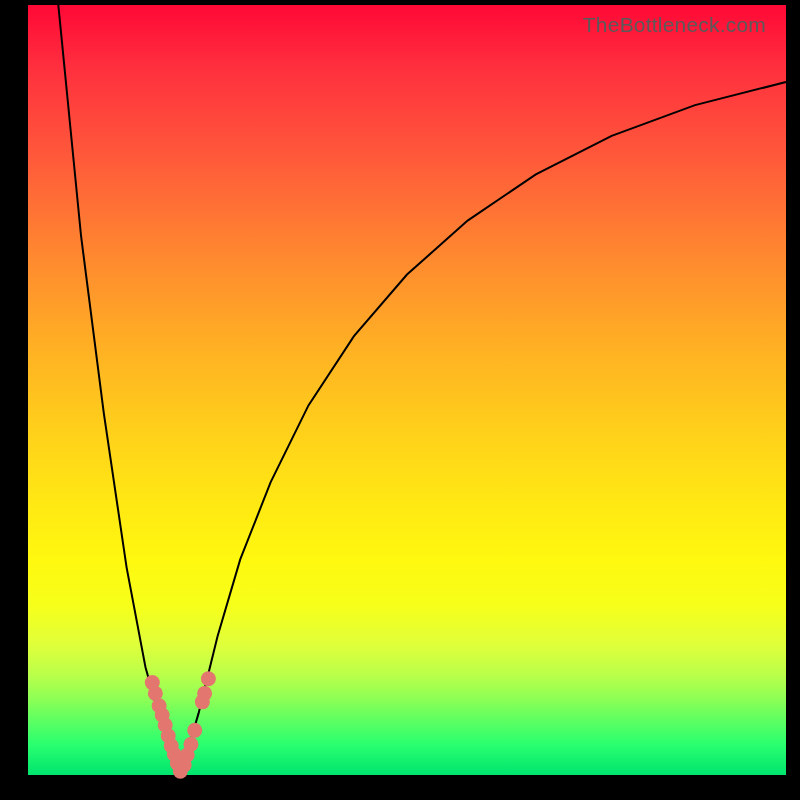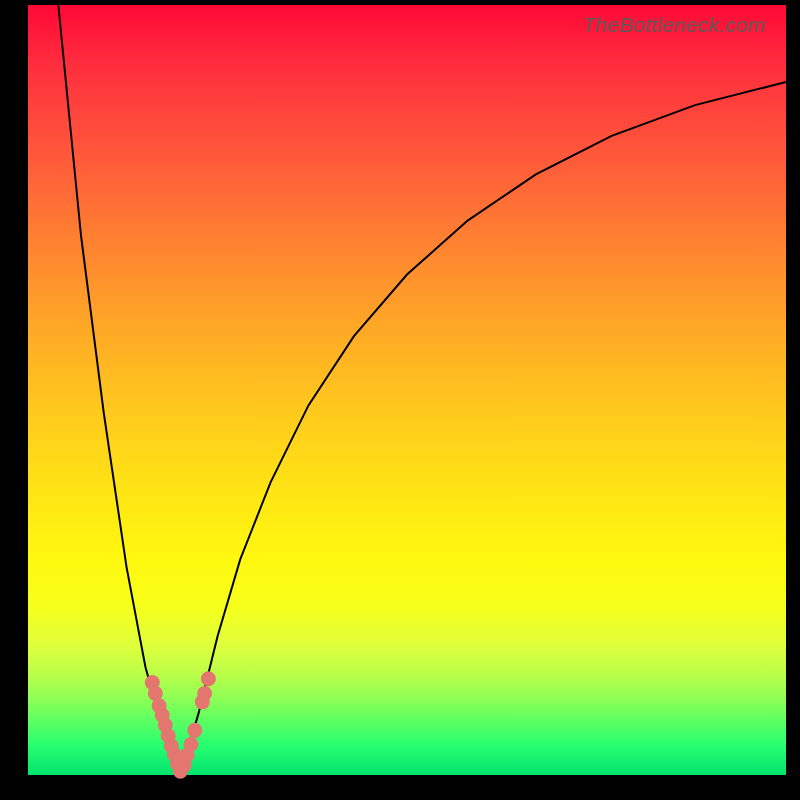--- a/index.html
+++ b/index.html
@@ -38,21 +38,20 @@
   }
   .watermark {
     position: absolute;
     top: 8px;
     right: 20px;
     color: #5a5a5a;
     font-size: 21px;
     font-weight: 500;
     letter-spacing: 0.2px;
     user-select: none;
-    font-style: italic;
   }
   svg.curves {
     position: absolute;
     left: 0;
     top: 0;
     width: 758px;
     height: 770px;
     overflow: visible;
   }
   .curve {

